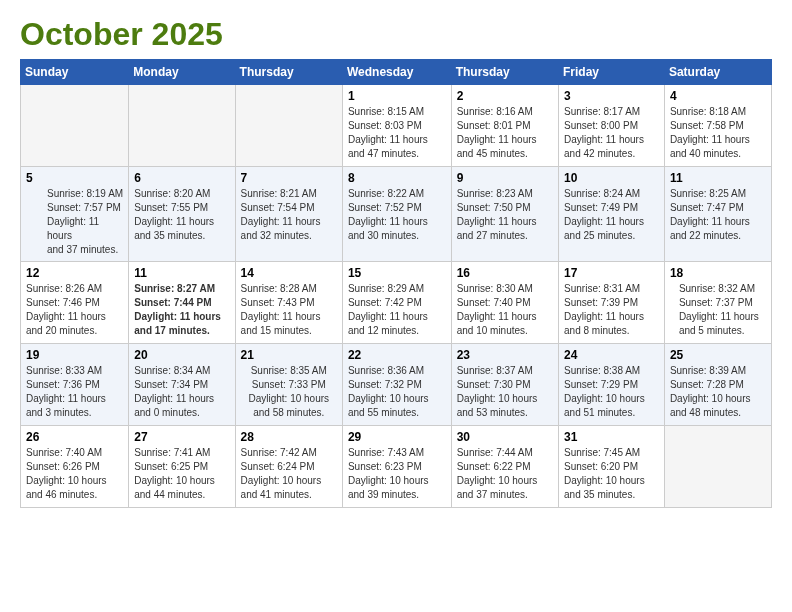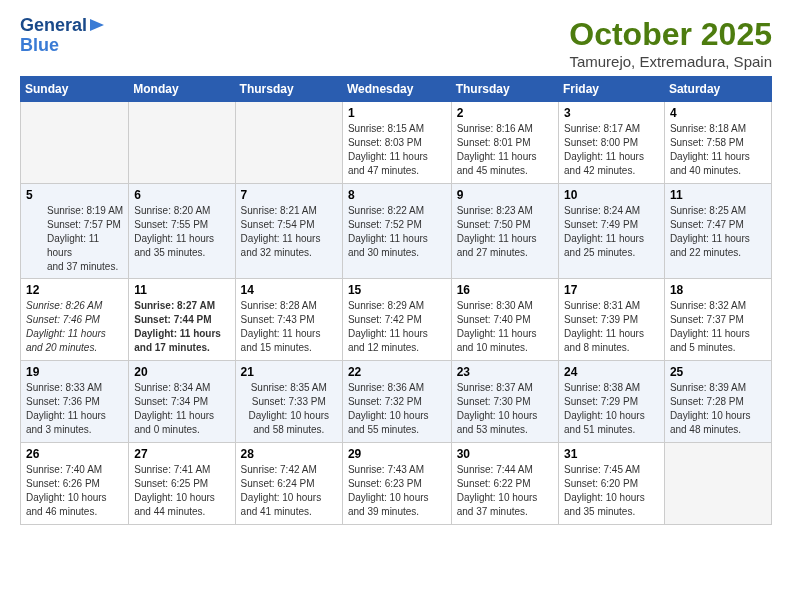--- a/index.html
+++ b/index.html
@@ -80,38 +80,22 @@
     }
     .row-alt td {
       background: #f0f4fa;
     }
   </style>
 </head>
 <body>
 
 <div class="container">
   <div class="header-row">
-    <div class="logo">
-      <div style="display:flex;flex-direction:column;align-items:flex-start;">
-        <div style="display:flex;align-items:center;">
-          <span class="logo-text">
-            <span style="color:#1a4a8a;">General</span>
-          </span>
-          <div style="display:flex;align-items:center;margin-left:3px;margin-top:-2px;">
-            <svg width="16" height="16" viewBox="0 0 16 16">
-              <polygon points="0,2 14,8 0,14" fill="#3a7bd5"></polygon>
-            </svg>
-          </div>
-        </div>
-        <span class="logo-text" style="color:#3a7bd5;font-size:18px;">Blue</span>
-      </div>
-    </div>
     <div class="title-section">
       <div class="month-title">October 2025</div>
-      <div class="location">Tamurejo, Extremadura, Spain</div>
     </div>
   </div>
 
   <table class="calendar">
     <thead>
       <tr>
         <th>Sunday</th>
         <th>Monday</th>
         <th>Thursday</th>
         <th>Wednesday</th>
@@ -201,21 +185,21 @@
             <span class="day-number">11</span>
             <div class="day-info" style="white-space: pre-line;">Sunrise: 8:25 AM
 Sunset: 7:47 PM
 Daylight: 11 hours
 and 22 minutes.</div>
           </td>
         </tr>
         <tr>
           <td>
             <span class="day-number">12</span>
-            <div class="day-info" style="white-space: pre-line; font-style: italic;">Sunrise: 8:26 AM
+            <div class="day-info" style="white-space: pre-line;">Sunrise: 8:26 AM
 Sunset: 7:46 PM
 Daylight: 11 hours
 and 20 minutes.</div>
           </td>
           <td>
             <span class="day-number">11</span>
             <div class="day-info" style="white-space: pre-line; font-weight: bold;">Sunrise: 8:27 AM
 Sunset: 7:44 PM
 Daylight: 11 hours
 and 17 minutes.</div>
@@ -243,21 +227,21 @@
           </td>
           <td>
             <span class="day-number">17</span>
             <div class="day-info" style="white-space: pre-line;">Sunrise: 8:31 AM
 Sunset: 7:39 PM
 Daylight: 11 hours
 and 8 minutes.</div>
           </td>
           <td>
             <span class="day-number">18</span>
-            <div class="day-info" style="white-space: pre-line;">Sunrise: 8:32 AM
+            <div class="day-info" style="white-space: pre-line; margin-left: 9px;">Sunrise: 8:32 AM
 Sunset: 7:37 PM
 Daylight: 11 hours
 and 5 minutes.</div>
           </td>
         </tr>
         <tr class="row-alt">
           <td>
             <span class="day-number">19</span>
             <div class="day-info" style="white-space: pre-line;">Sunrise: 8:33 AM
 Sunset: 7:36 PM

